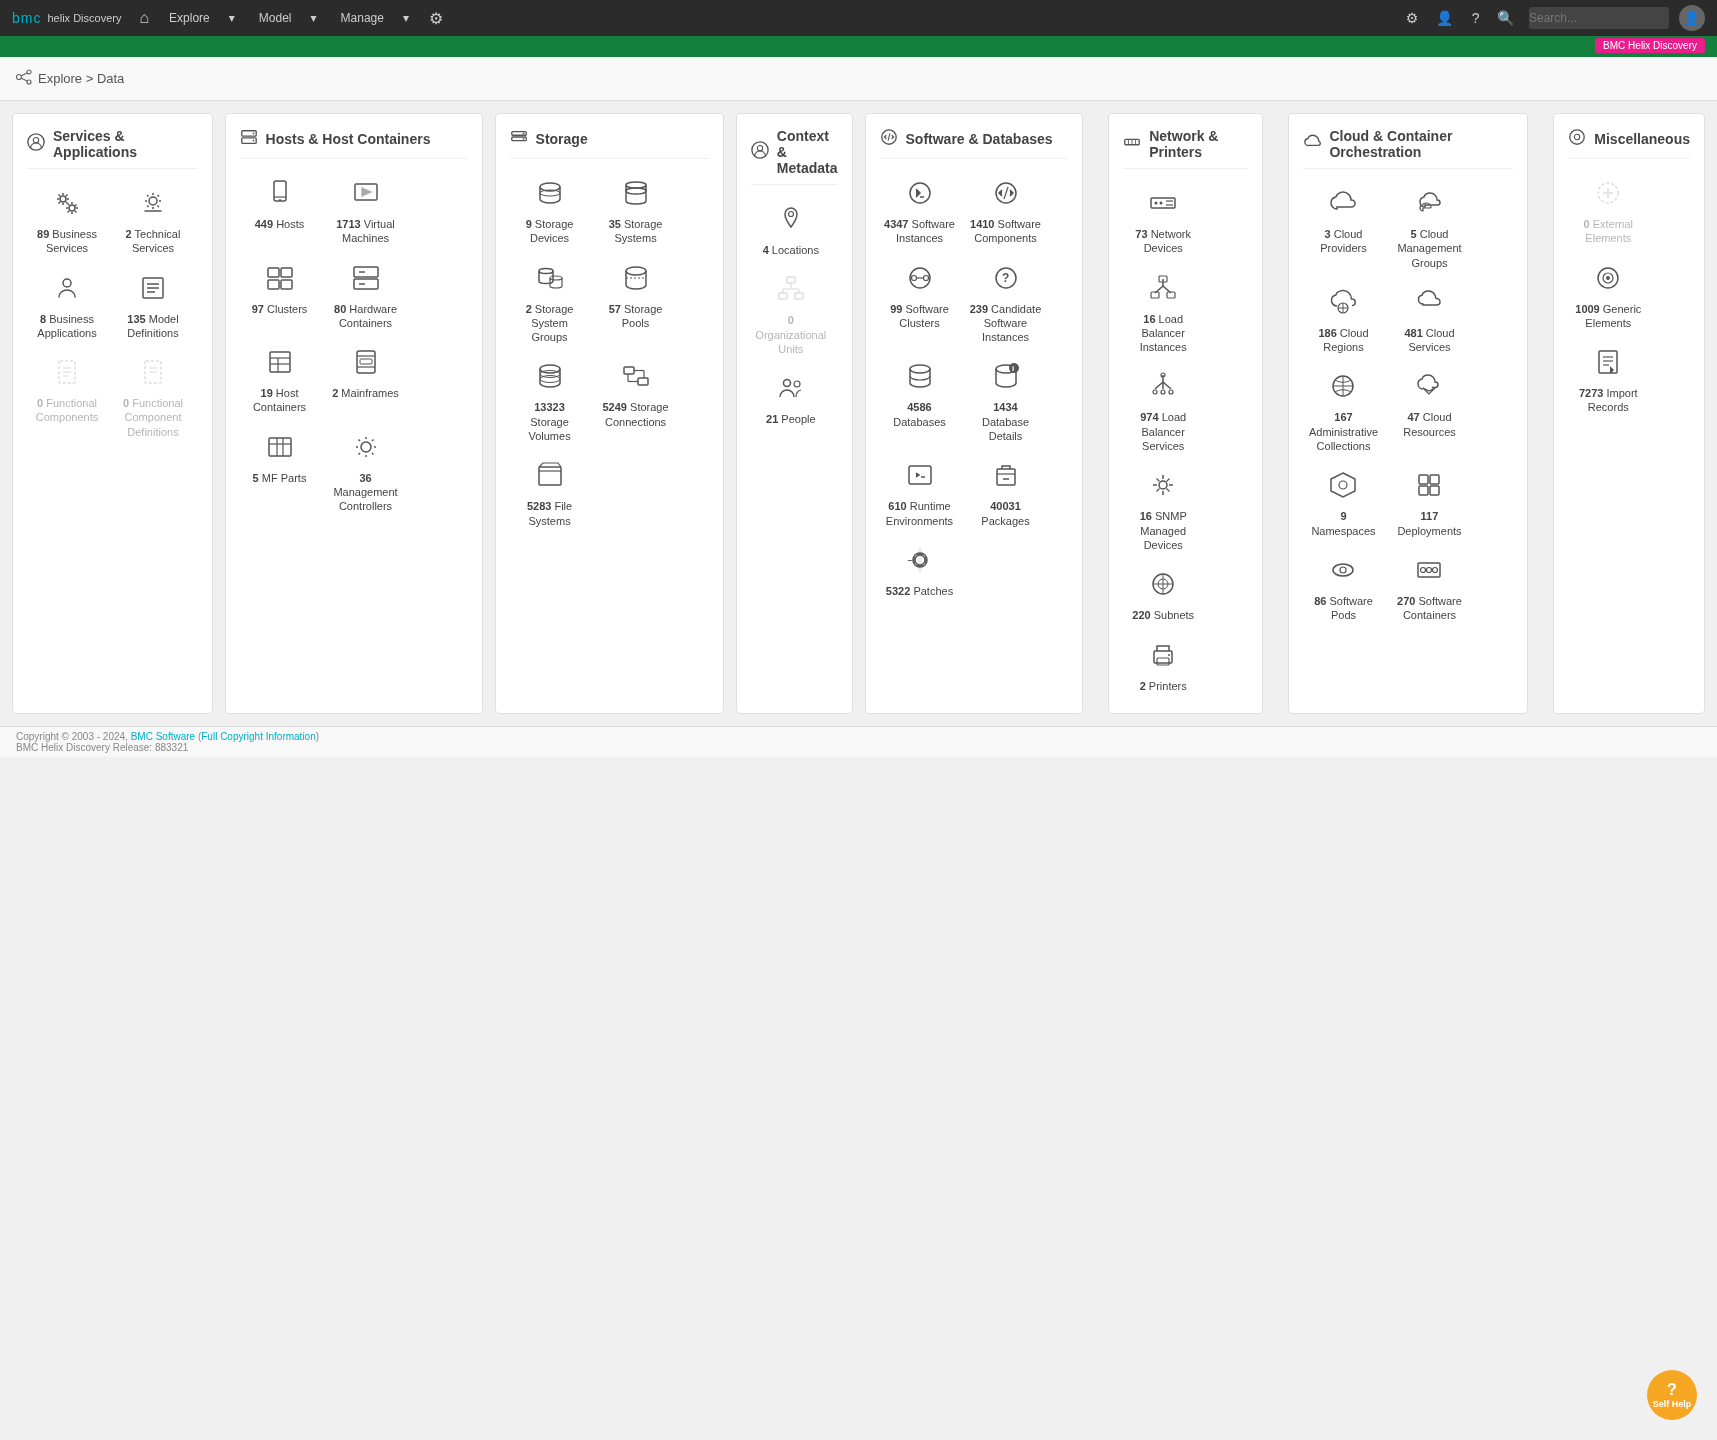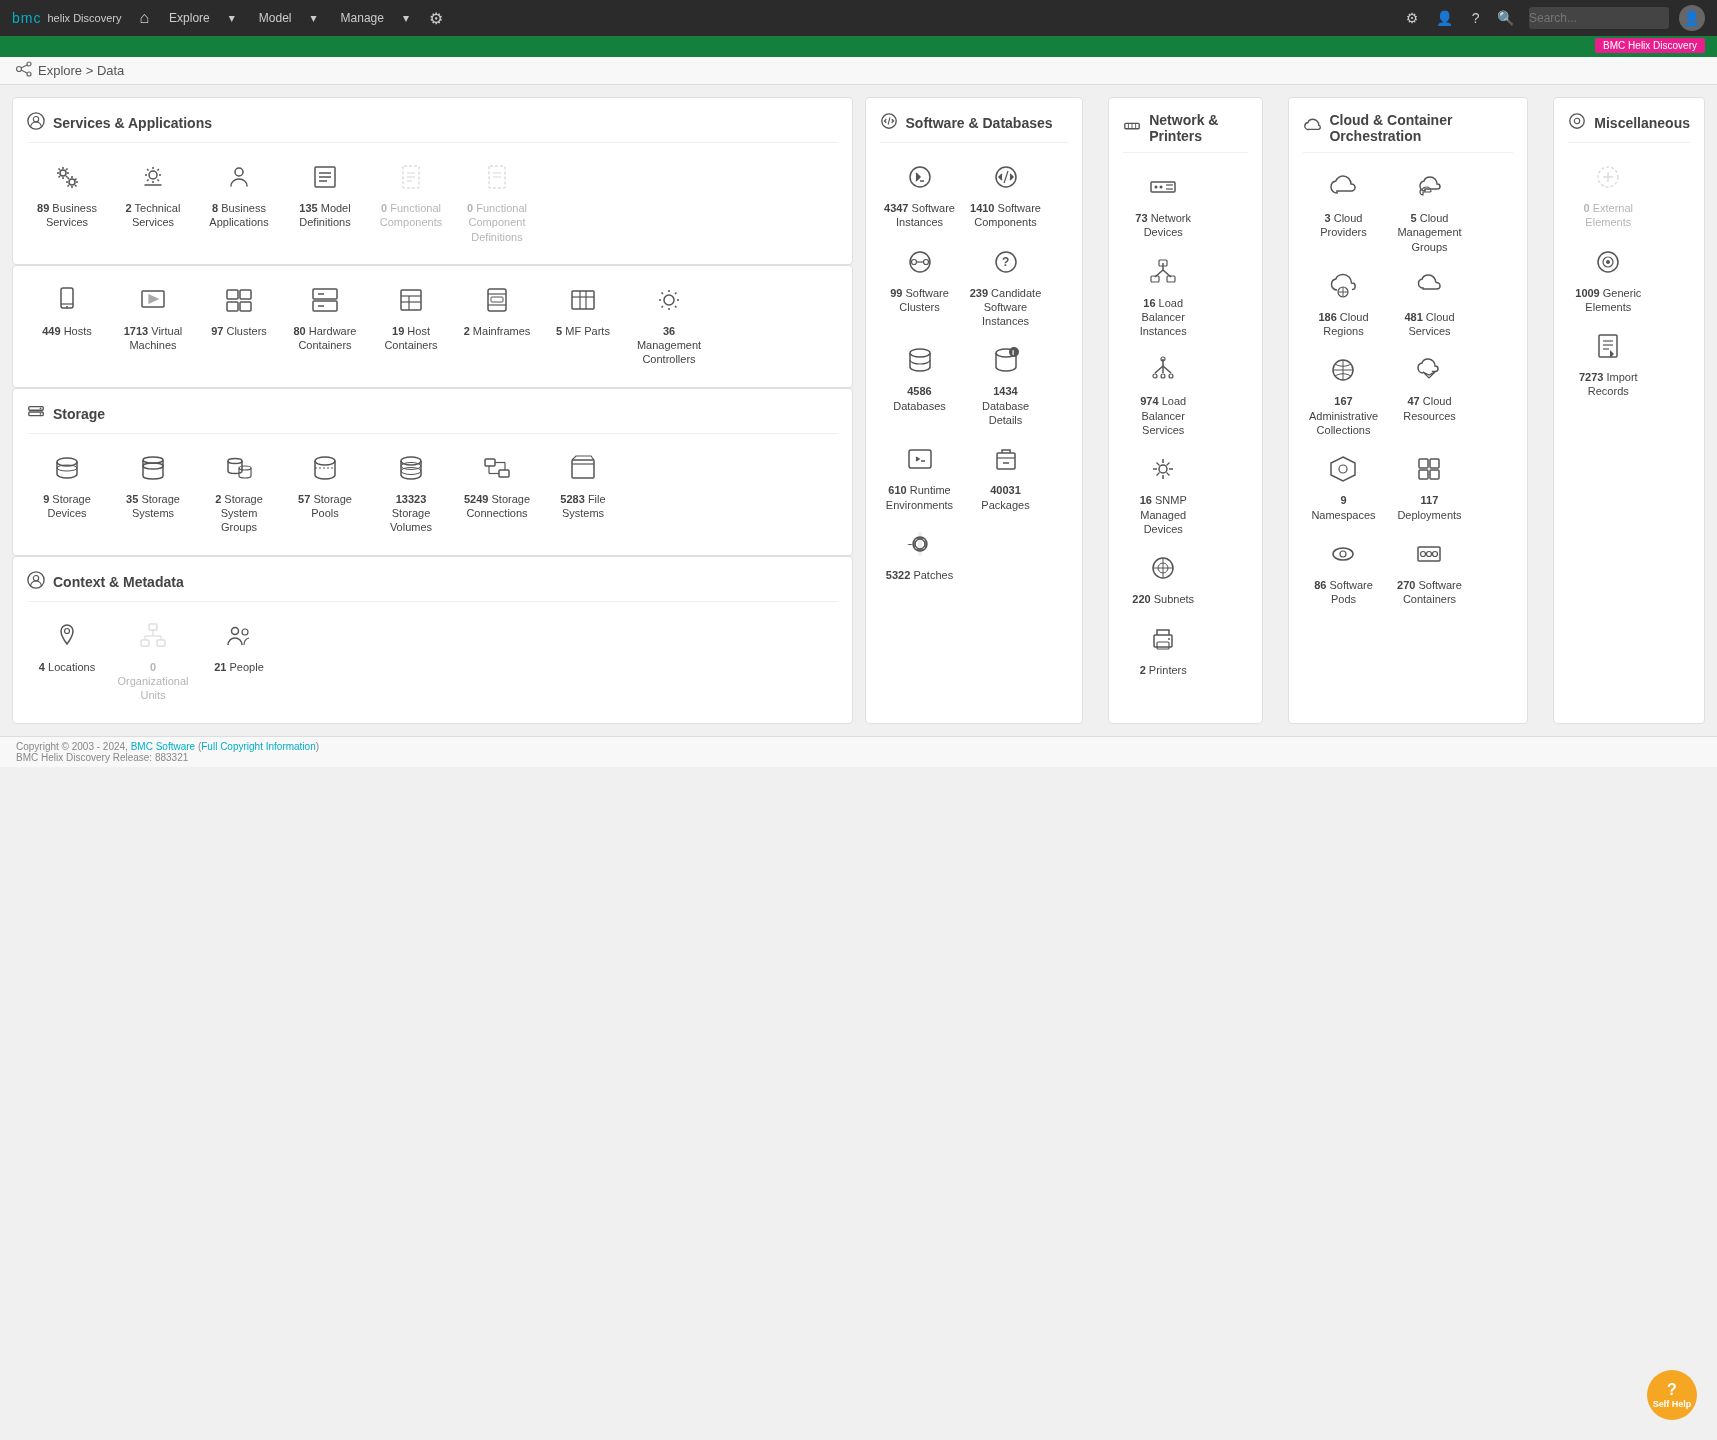--- a/index.html
+++ b/index.html
@@ -79,21 +79,21 @@
       color: white;
       font-size: 10px;
       padding: 2px 8px;
       border-radius: 2px;
       margin-left: auto;
     }
 
     
     .breadcrumb-bar {
       background: #f8f8f8;
-      padding: 4px 16px;
+      padding: 12px 16px;
       display: flex;
       align-items: center;
       gap: 6px;
       border-bottom: 1px solid #ddd;
     }
     .breadcrumb-icon { color: #666; font-size: 14px; }
     .breadcrumb-text { color: #555; font-size: 13px; }
 
     
     .main-content {
@@ -243,21 +243,21 @@
       <circle cx="13" cy="3" r="2" stroke="#666" stroke-width="1.2" fill="none"></circle>
       <circle cx="13" cy="13" r="2" stroke="#666" stroke-width="1.2" fill="none"></circle>
       <line x1="5" y1="7" x2="11" y2="4" stroke="#666" stroke-width="1.2"></line>
       <line x1="5" y1="9" x2="11" y2="12" stroke="#666" stroke-width="1.2"></line>
     </svg>
   </span>
   <span class="breadcrumb-text">Explore &gt; Data</span>
 </div>
 
 <div class="main-content" id="main-grid">
-    <div style="display: flex; flex-direction: column; ">
+    <div style="display: flex; flex-direction: row; gap: 12px;">
       <div class="section-card">
         <div class="section-title">
           <span class="section-title-icon"><svg viewBox="0 0 20 20" fill="none" style="width: 18px; height: 18px;">
               <circle cx="10" cy="10" r="9" stroke="#555" stroke-width="1.5" fill="none"></circle>
               <circle cx="10" cy="8" r="3" stroke="#555" stroke-width="1.2" fill="none"></circle>
               <path d="M4 17c0-3.3 2.7-6 6-6s6 2.7 6 6" stroke="#555" stroke-width="1.2" fill="none"></path>
             </svg></span>
           <span>Services &amp; Applications</span>
         </div>
         <div class="items-grid">
@@ -307,20 +307,29 @@
             <div class="item-icon"><svg viewBox="0 0 28 28" fill="none">
                 <rect x="6" y="3" width="16" height="22" rx="1" stroke="#aaa" stroke-width="1.5" fill="none" stroke-dasharray="3,2"></rect>
                 <line x1="10" y1="10" x2="18" y2="10" stroke="#aaa" stroke-width="1.2"></line>
                 <line x1="10" y1="14" x2="18" y2="14" stroke="#aaa" stroke-width="1.2"></line>
               </svg></div>
             <div class="item-label"><span class="count">0</span> Functional Component Definitions</div>
           </div>
         </div>
       </div>
       <div class="section-card">
+        <div class="section-title">
+          <span class="section-title-icon"><svg viewBox="0 0 20 20" fill="none" style="width: 18px; height: 18px;">
+              <rect x="2" y="3" width="16" height="6" rx="1" stroke="#555" stroke-width="1.5" fill="none"></rect>
+              <rect x="2" y="11" width="16" height="6" rx="1" stroke="#555" stroke-width="1.5" fill="none"></rect>
+              <circle cx="15" cy="6" r="1" fill="#555"></circle>
+              <circle cx="15" cy="14" r="1" fill="#555"></circle>
+            </svg></span>
+          <span>Hosts &amp; Host Containers</span>
+        </div>
         <div class="items-grid">
           <div class="data-item">
             <div class="item-icon"><svg viewBox="0 0 28 28" fill="none">
                 <rect x="8" y="2" width="12" height="20" rx="2" stroke="#555" stroke-width="1.5" fill="none"></rect>
                 <line x1="8" y1="18" x2="20" y2="18" stroke="#555" stroke-width="1.2"></line>
                 <circle cx="14" cy="21" r="1" fill="#555"></circle>
               </svg></div>
             <div class="item-label"><span class="count">449</span> Hosts</div>
           </div>
           <div class="data-item">

